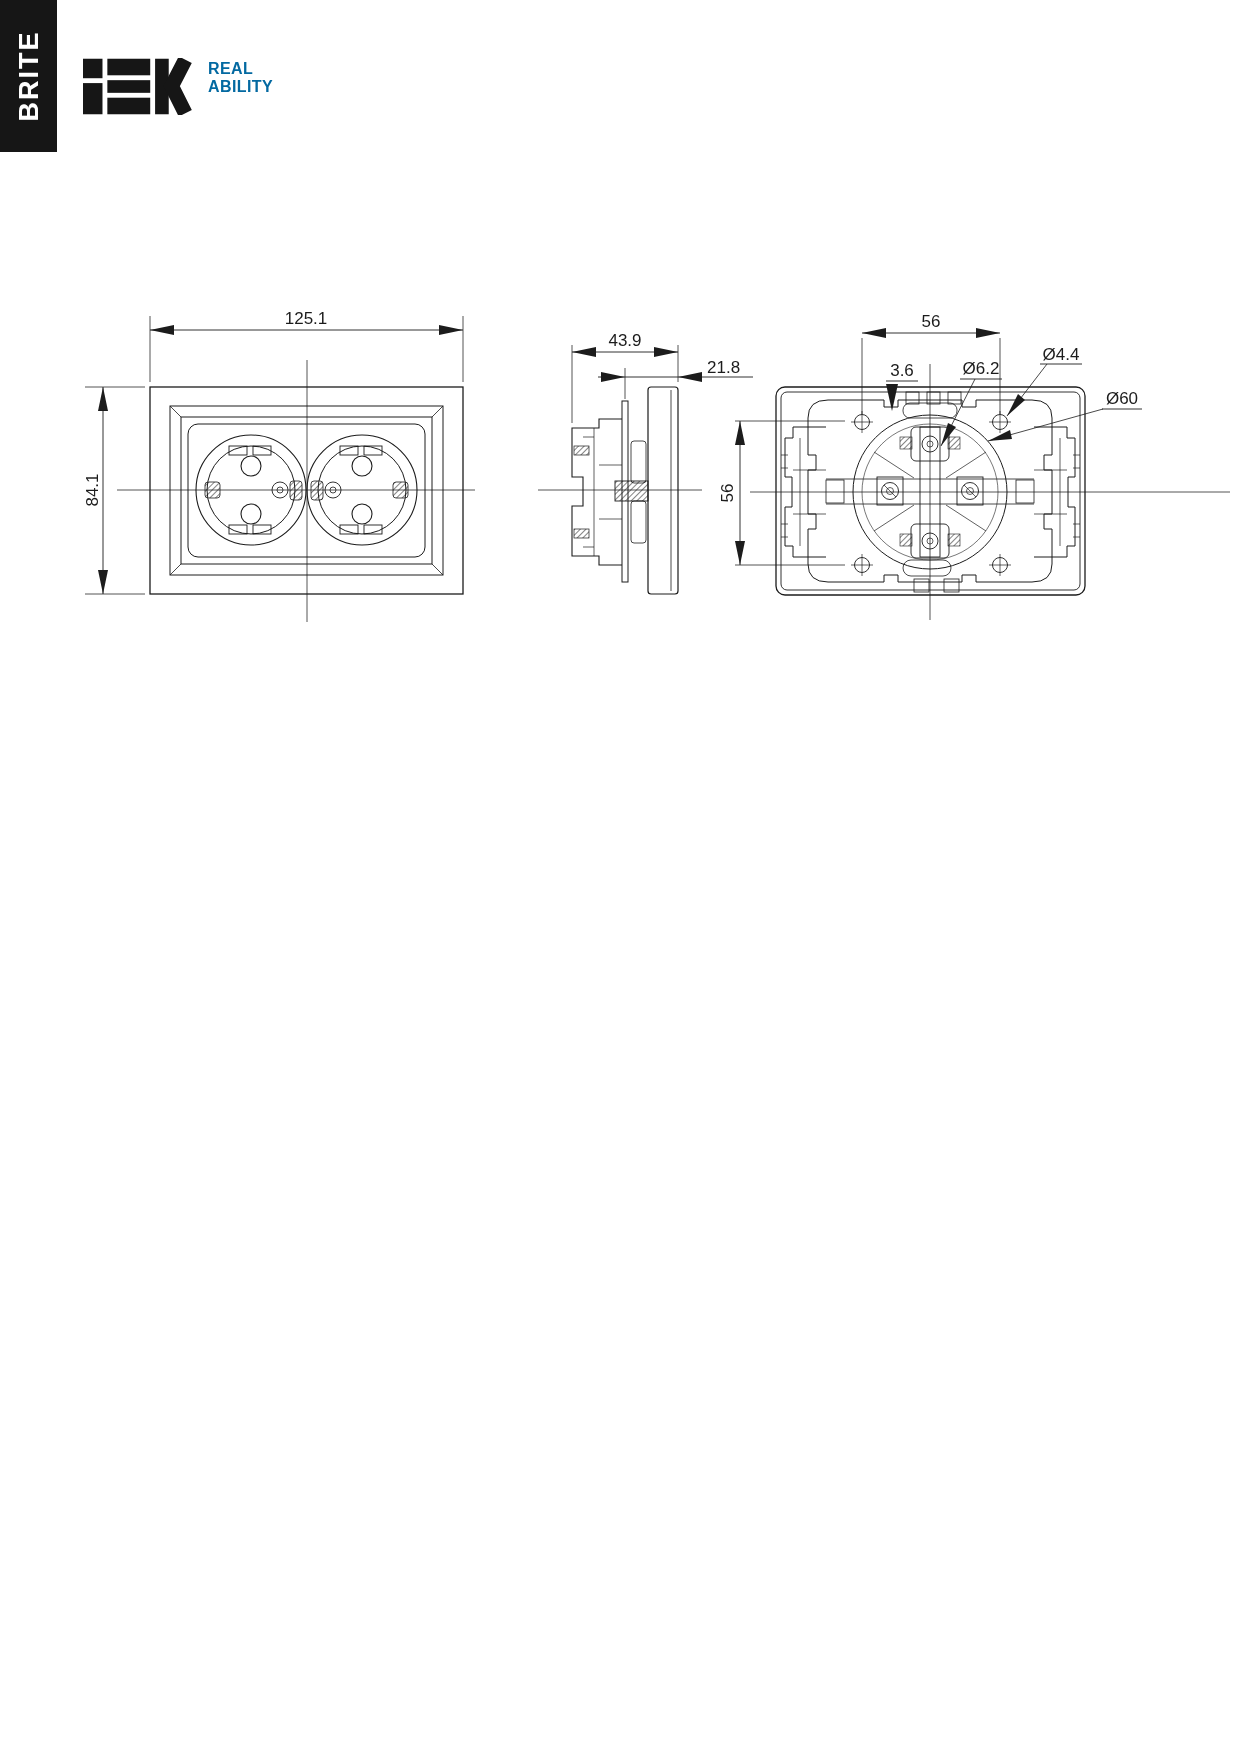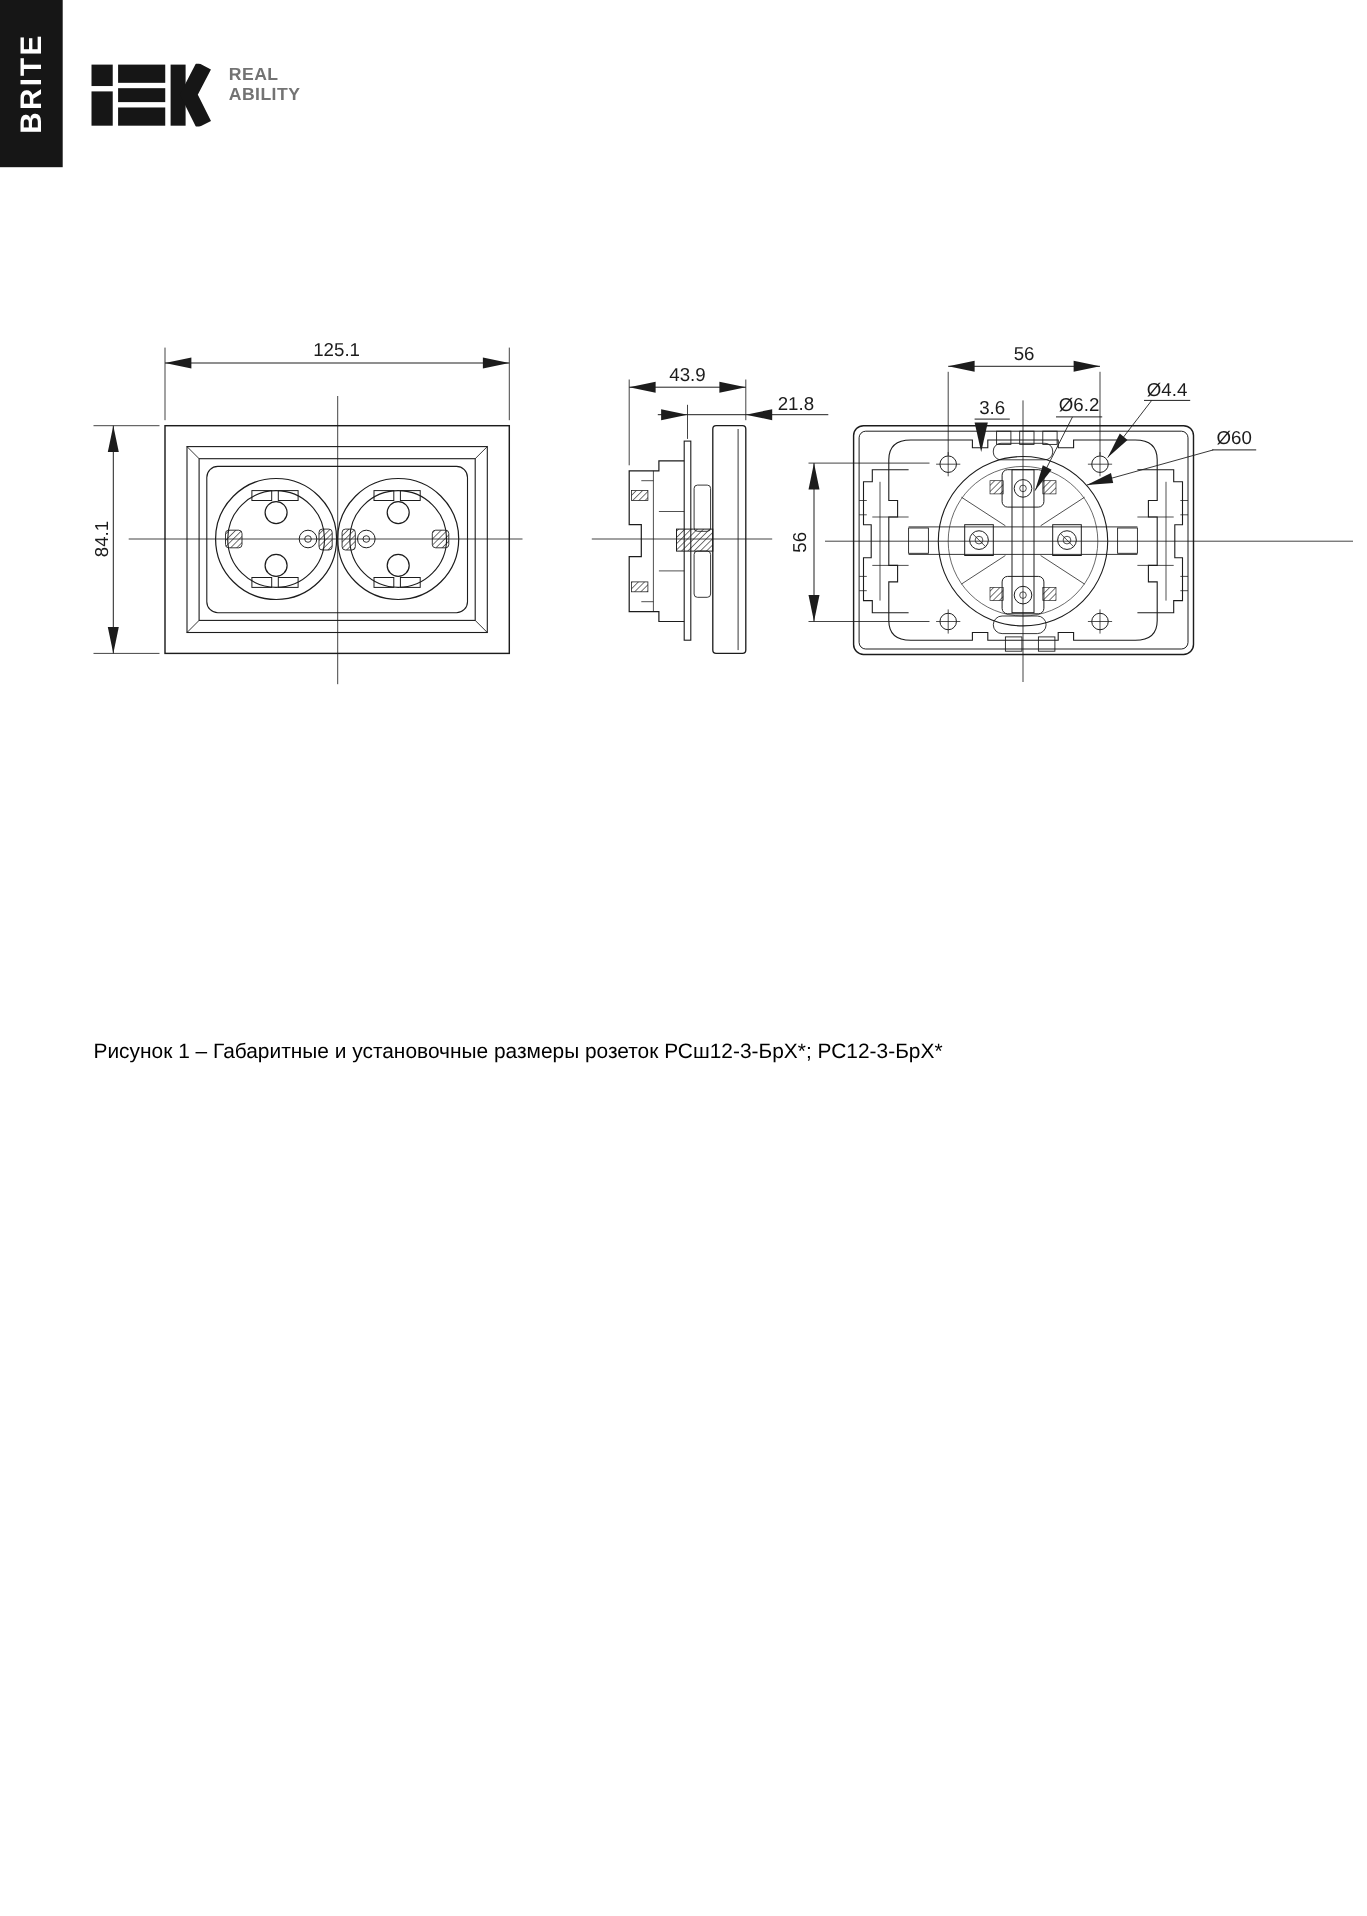--- a/index.html
+++ b/index.html
@@ -4,21 +4,21 @@
 <style>
   html,body{margin:0;padding:0;background:#fff}
   #screen{position:relative;width:1243px;height:1742px;background:#ffffff;
           font-family:"Liberation Sans",sans-serif;overflow:hidden}
   .band{position:absolute;left:0;top:0;width:57px;height:152px;background:#161616}
   .band-text{position:absolute;left:50%;top:50%;transform:translate(-50%,-50%) rotate(-90deg);
              color:#ffffff;font-size:27px;font-weight:700;letter-spacing:2px;white-space:nowrap}
   .logo{position:absolute;left:83px;top:58px;width:113px;height:57px}
   .logo rect{fill:#161616}
   .tagline{position:absolute;left:208px;top:60px;font-size:16px;font-weight:700;
-           color:#737373;letter-spacing:.4px;line-height:18px}
+           color:#0369a1;letter-spacing:.4px;line-height:18px}
   svg.drawing{position:absolute;left:0;top:0}
   svg.drawing text{font-family:"Liberation Sans",sans-serif;font-size:17px;fill:#1c1c1c;stroke:none}
   .caption{position:absolute;left:85px;top:946px;font-size:19px;color:#000;white-space:nowrap}
 </style>
 </head>
 <body>
 
 <div id="screen">
 
   <div class="band">
@@ -226,15 +226,14 @@
       </g>
       <g>
         <text x="1122" y="404" text-anchor="middle">Ø60</text>
         <path d="M1102,409 H1142" stroke-width="0.9"></path>
         <path d="M1103,409 L988,441" stroke-width="0.8"></path>
         <polygon points="988,441 1010,430 1012,439" fill="#1c1c1c" stroke="none"></polygon>
       </g>
     </g>
   </svg>
 
-  <div class="caption">Рисунок 1 – Габаритные и установочные размеры розеток РСш12-3-БрХ*; РС12-3-БрХ*</div>
 
 </div>
 
 </body></html>

